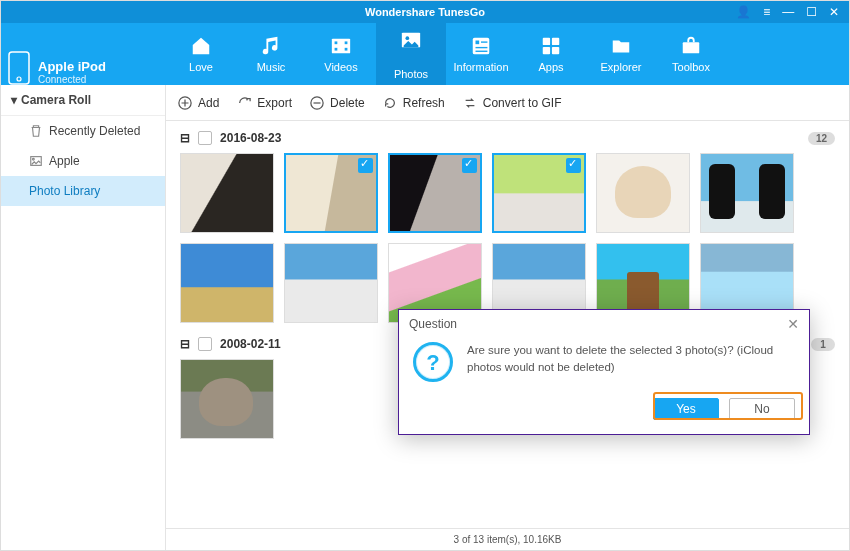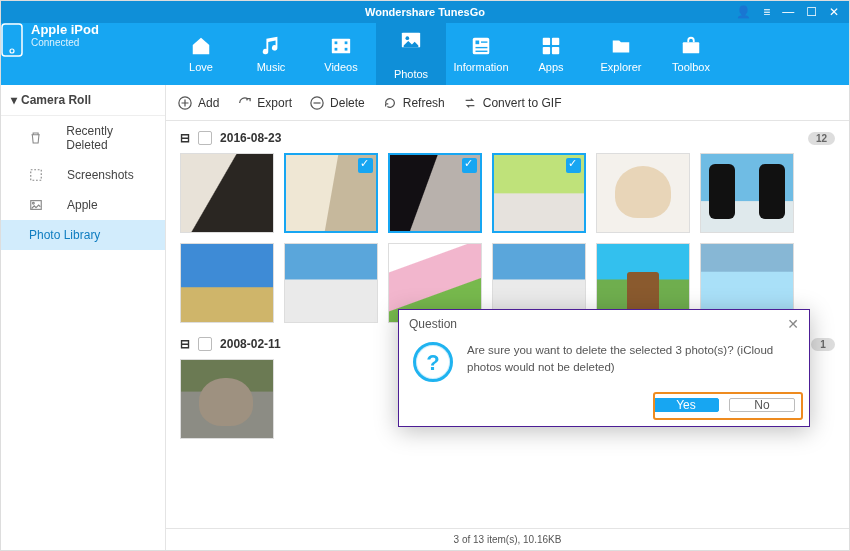--- a/index.html
+++ b/index.html
@@ -7,34 +7,34 @@
   .app { width: 850px; height: 551px; display:flex; flex-direction:column; border:1px solid #ddd; }
 
   
   .titlebar { height:22px; background:#0f8fd8; color:#fff; display:flex; align-items:center; font-size:11px; position:relative; }
   .titlebar .title { position:absolute; left:0; right:0; text-align:center; font-weight:600; pointer-events:none; }
   .titlebar .tb-right { margin-left:auto; display:flex; gap:12px; padding-right:10px; }
   .titlebar .tb-right span { cursor:pointer; font-size:12px; }
 
   
   .header { height:62px; background:#17a6f2; display:flex; align-items:stretch; }
-  .device { width:165px; display:flex; align-items:flex-start; color:#fff; padding-left:0; gap:8px; }
+  .device { width:165px; display:flex; align-items:flex-end; color:#fff; padding-left:7px; gap:8px; }
   .device svg { flex:0 0 auto; }
   .device .dev-name { font-size:13px; font-weight:600; line-height:14px; }
   .device .dev-status { font-size:10px; opacity:.85; }
   .nav { display:flex; }
   .nav-item { width:70px; display:flex; flex-direction:column; align-items:center; justify-content:center; color:#fff; font-size:11px; gap:4px; cursor:pointer; }
   .nav-item.active { background:#0f8fd8;gap:17px; }
   .nav-item svg { width:24px; height:22px; fill:#fff; }
 
   
   .body { flex:1; display:flex; min-height:0; }
   .sidebar { width:165px; border-right:1px solid #e4e4e4; font-size:12px; color:#444; }
   .side-head { padding:8px 10px; font-weight:600; display:flex; align-items:center; gap:4px; border-bottom:1px solid #eee; }
-  .side-item { padding:8px 12px 8px 28px; display:flex; align-items:center; gap:24px; cursor:pointer; }
+  .side-item { padding:8px 12px 8px 28px; display:flex; align-items:flex-start; gap:6px; cursor:pointer; }
   .side-item.active { background:#d2ecfc; color:#0f7dc0; }
   .side-item svg { width:14px; height:14px; fill:none; stroke:#888; stroke-width:1.3; }
 
   .main { flex:1; display:flex; flex-direction:column; min-width:0; position:relative; }
   .toolbar { height:36px; border-bottom:1px solid #e4e4e4; display:flex; align-items:center; gap:18px; padding:0 12px; font-size:12px; color:#333; }
   .toolbar .tbtn { display:flex; align-items:center; gap:6px; cursor:pointer; }
   .toolbar svg { width:14px; height:14px; fill:#555; }
 
   .content { flex:1; overflow:auto; padding:10px 14px; position:relative; }
   .group-head { display:flex; align-items:center; gap:8px; font-size:12px; font-weight:600; color:#333; margin-bottom:8px; }
@@ -68,21 +68,21 @@
 
   
   .modal-wrap { position:absolute; left:0; top:0; right:0; bottom:0; pointer-events:none; }
   .modal { position:absolute; left:232px; top:224px; width:412px; background:#fff; border:1px solid #4c1d95; box-shadow:0 4px 22px rgba(0,0,0,0.25); pointer-events:auto; }
   .modal-head { display:flex; align-items:center; justify-content:space-between; padding:6px 10px; font-size:12px; color:#555; }
   .modal-head .close { cursor:pointer; font-size:14px; color:#888; }
   .modal-body { display:flex; gap:14px; padding:4px 14px 10px 14px; font-size:11.5px; color:#555; line-height:1.5; }
   .qicon { width:40px; height:40px; border:3px solid #1fb3f0; border-radius:50%; display:flex; align-items:center; justify-content:center; box-shadow:0 0 0 1px #cfeffd inset; flex:0 0 auto; }
   .qicon span { color:#1fb3f0; font-size:22px; font-weight:700; }
   .modal-actions { display:flex; justify-content:flex-end; gap:10px; padding:6px 14px 14px; }
-  .mbtn { width:66px; height:14px; font-size:12px; border-radius:2px; cursor:pointer; display:flex; align-items:center; justify-content:center; }
+  .mbtn { width:66px; height:22px; font-size:12px; border-radius:2px; cursor:pointer; display:flex; align-items:center; justify-content:center; }
   .mbtn.primary { background:#17a6f2; color:#fff; border:1px solid #17a6f2; }
   .mbtn.secondary { background:#fff; color:#555; border:1px solid #bcbcbc; }
   .focus-ring { position:absolute; border:2px solid #ee8b1f; border-radius:3px; pointer-events:none; }
 </style>
 </head>
 <body>
 
 <div class="app">
 
   <div class="titlebar">
@@ -177,26 +177,20 @@
     <div class="sidebar">
       <div class="side-head">
         <span>▾</span>
         <span>Camera Roll</span>
       </div>
       <div class="side-item">
         <svg viewBox="0 0 16 16">
             <path d="M3 4h10M5 4V2h6v2M4 4l1 10h6l1-10"></path>
           </svg>
         <span>Recently Deleted</span>
-      </div>
-      <div class="side-item">
-        <svg viewBox="0 0 16 16">
-            <rect x="2" y="2" width="12" height="12" stroke-dasharray="2 2"></rect>
-          </svg>
-        <span>Screenshots</span>
       </div>
       <div class="side-item">
         <svg viewBox="0 0 16 16">
             <rect x="2" y="3" width="12" height="10"></rect>
             <circle cx="5" cy="6" r="1"></circle>
             <path d="M3 12l3-3 2 2 3-3 2 2"></path>
           </svg>
         <span>Apple</span>
       </div>
       <div class="side-item active">

